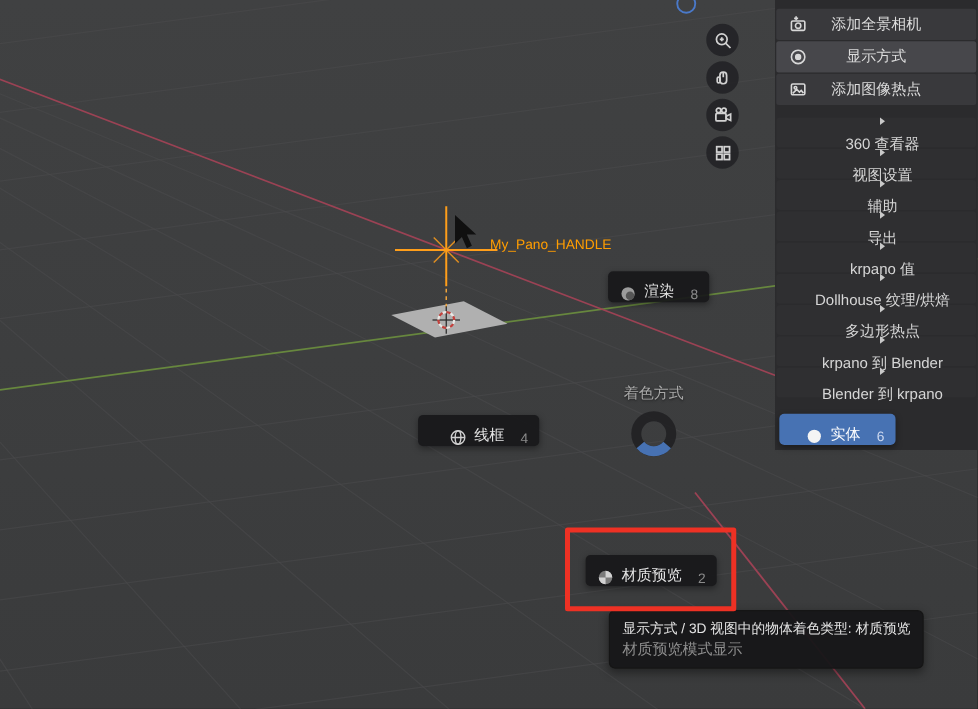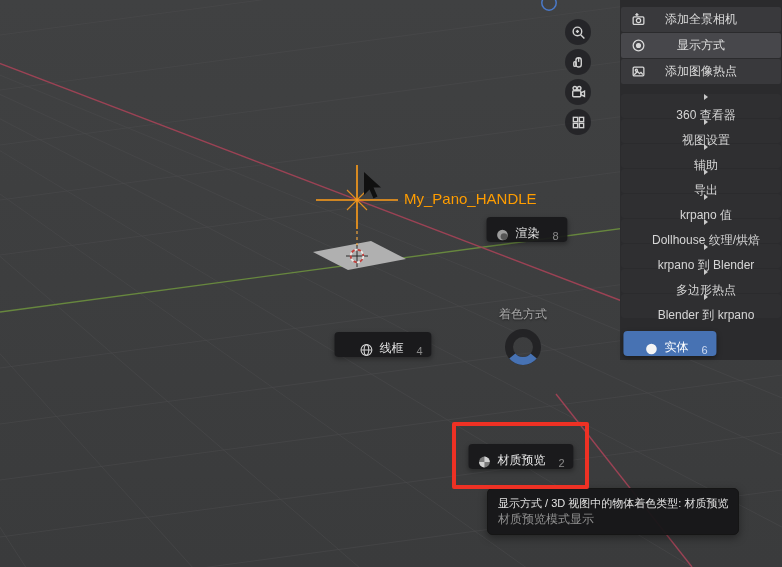--- a/index.html
+++ b/index.html
@@ -2,22 +2,22 @@
 <html><head>
 <meta charset="utf-8">
 <style>
   * { margin:0; padding:0; box-sizing:border-box; }
   body { background:#222; font-family:"Liberation Sans","DejaVu Sans",sans-serif; }
   .stage { position:relative; width:782px; height:567px; overflow:hidden;
            background:linear-gradient(#404142,#3a3b3c); }
   .scene { position:absolute; left:0; top:0; z-index:0; }
 
   
-  .handle-label { position:absolute; left:404px; top:190px; color:#ff9d00;
-                  font-size:15px; white-space:nowrap; z-index:3; }
+  .handle-label { position:absolute; left:392px; top:190px; color:#ff9d00;
+                  font-size:11px; white-space:nowrap; z-index:3; }
 
   
   .navcol { position:absolute; left:565px; top:19px; z-index:6; }
   .navbtn { width:26px; height:26px; border-radius:50%; background:rgba(33,33,36,.85);
             display:flex; align-items:center; justify-content:center; margin-bottom:4px; }
   .navbtn svg { stroke:#d2d2d2; fill:none; stroke-width:1.3; }
 
   
   .sidebar { position:absolute; left:620px; top:0; width:162px; height:360px;
              background:#2b2b2d; z-index:10; padding-top:7px; }
@@ -211,25 +211,25 @@
       <div class="sb-sec">
         <span class="tri"></span>
         <span>krpano 值</span>
       </div>
       <div class="sb-sec">
         <span class="tri"></span>
         <span>Dollhouse 纹理/烘焙</span>
       </div>
       <div class="sb-sec">
         <span class="tri"></span>
+        <span>多边形热点</span>
+      </div>
+      <div class="sb-sec">
+        <span class="tri"></span>
         <span>krpano 到 Blender</span>
-      </div>
-      <div class="sb-sec">
-        <span class="tri"></span>
-        <span>多边形热点</span>
       </div>
       <div class="sb-sec">
         <span class="tri"></span>
         <span>Blender 到 krpano</span>
       </div>
     </div>
   </div>
 
   <div class="pie-title">着色方式</div>
 

